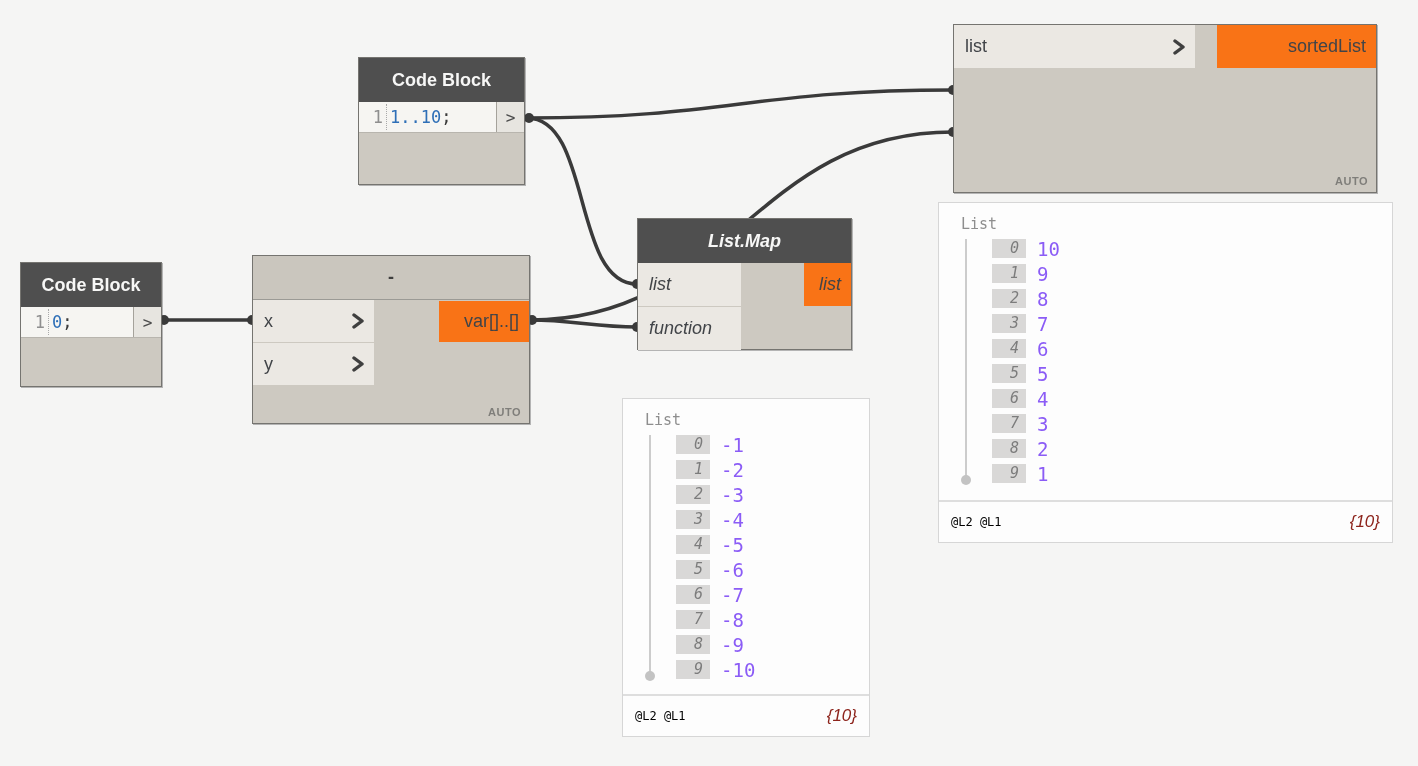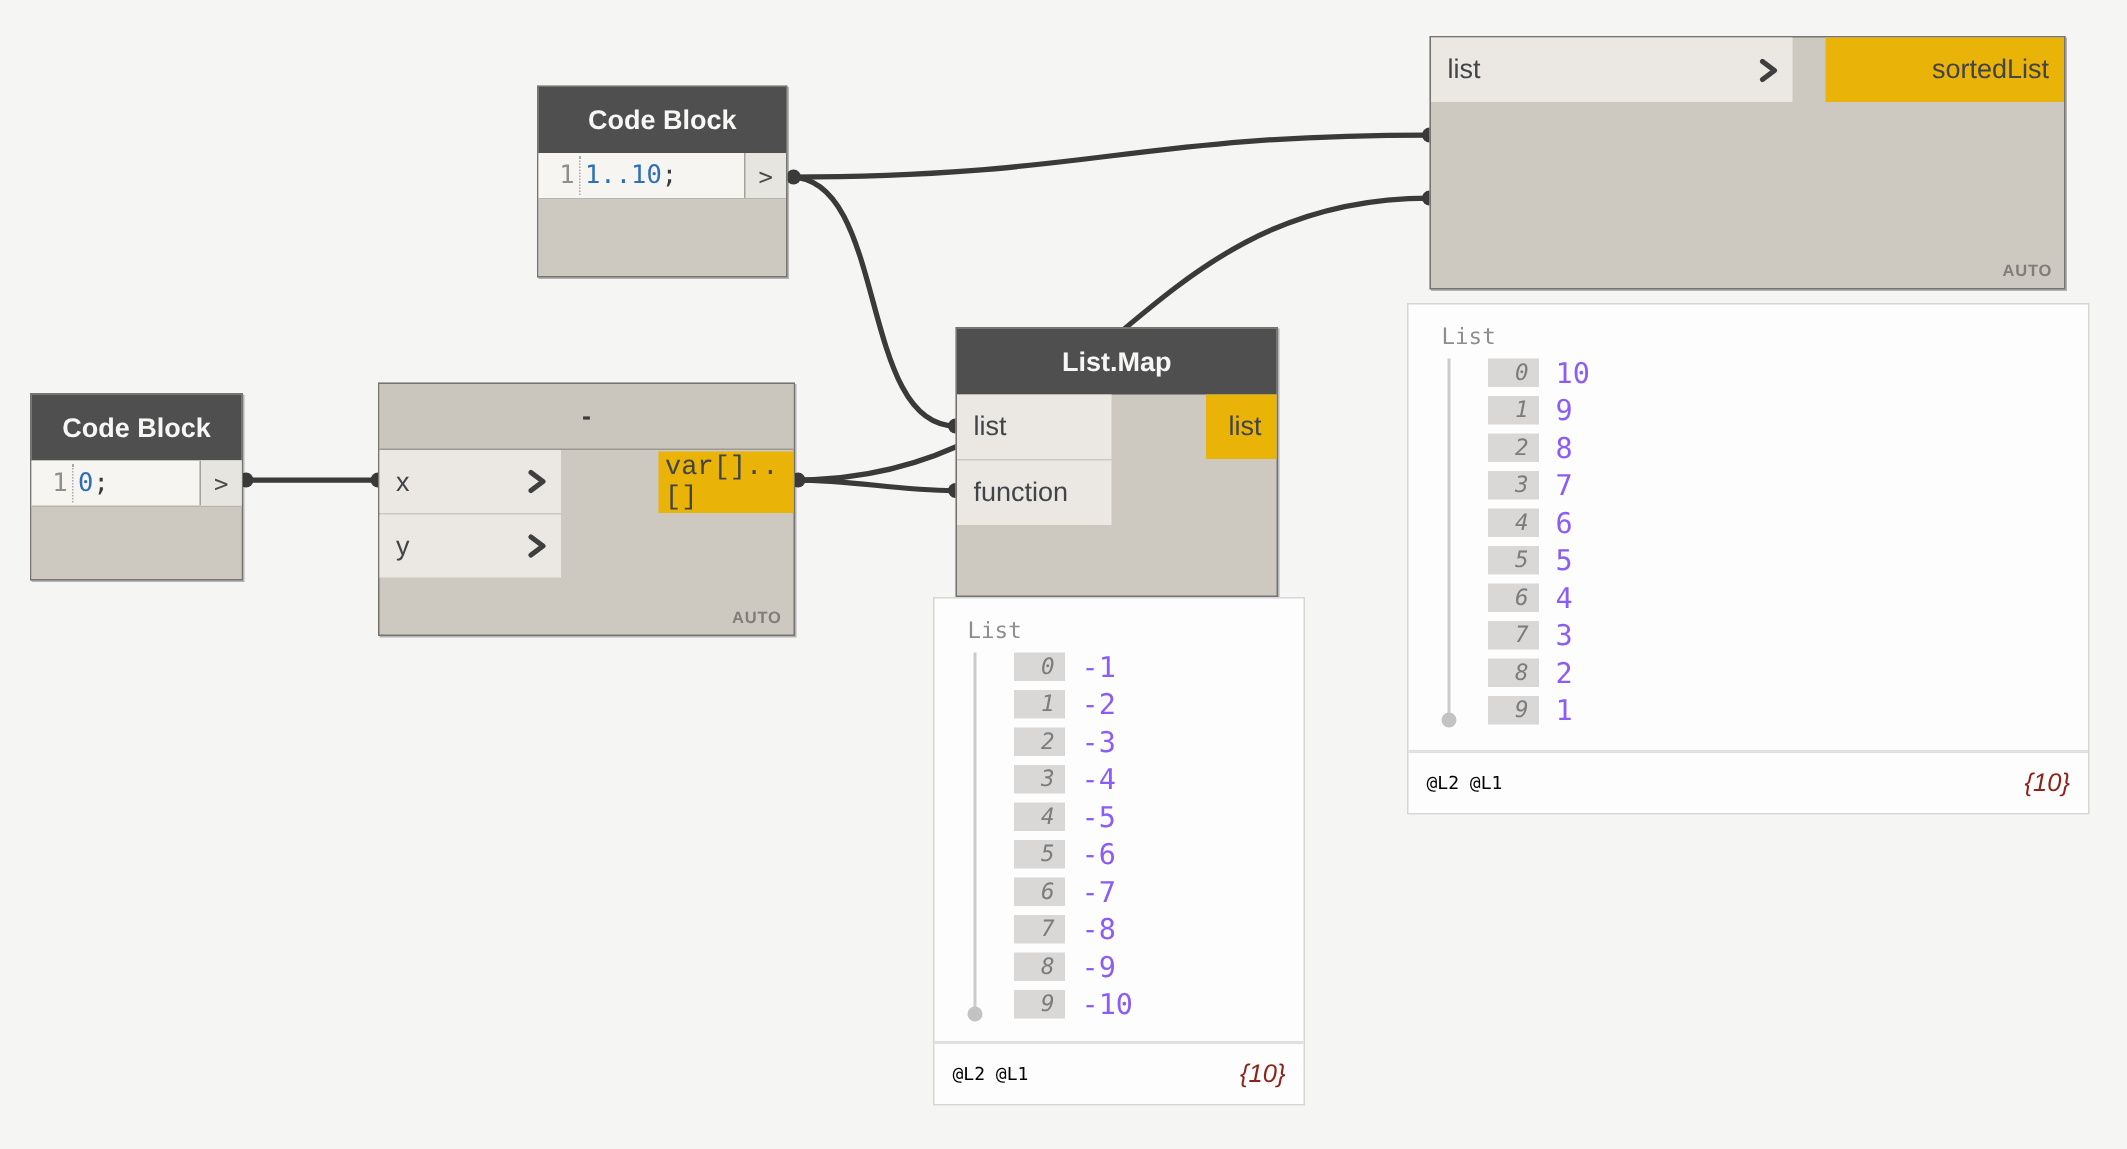--- a/index.html
+++ b/index.html
@@ -11,21 +11,21 @@
 
   
   .node { position:absolute; background:#cdc9c1; border:1px solid #757470;
           box-shadow:1px 1px 0 rgba(60,60,60,.35); display:flex; flex-direction:column; }
   .node-header { height:44px; flex:0 0 44px; background:#4f4f4f; color:#f7f7f6;
           font-weight:bold; font-size:18px; display:flex; align-items:center; justify-content:center; }
   .node-header.light { background:#cac6be; color:#3e3e3e; border-bottom:1px solid #9b9a95; }
   .port-area { position:relative; flex:1; }
   .in-port { position:absolute; left:0; background:#ebe8e3; display:flex; align-items:center;
           justify-content:space-between; padding:0 9px 0 11px; }
-  .out-port { position:absolute; right:0; background:#eab308; display:flex; align-items:center;
+  .out-port { position:absolute; right:0; background:#f97316; display:flex; align-items:center;
           justify-content:flex-end; padding:0 10px; }
   .port-label { font-size:18px; color:#414448; }
   .chev { flex:0 0 auto; margin-left:6px; }
   .lacing { position:absolute; right:8px; bottom:5px; font-size:11px; font-weight:bold;
           color:#7f7e7a; letter-spacing:.5px; }
 
   
   .cb-row { height:31px; flex:0 0 31px; background:#f6f5f2; display:flex; align-items:stretch;
           border-bottom:1px solid #b8b5ae; font-family:"DejaVu Sans Mono", monospace; font-size:17px; }
   .cb-ln { width:27px; text-align:right; color:#8f8f8f; padding-right:3px; align-self:center; }
@@ -98,21 +98,21 @@
             <path d="M3 2 L11 8 L3 14" stroke="#3f3f3f" stroke-width="3.4" fill="none" stroke-linecap="round" stroke-linejoin="round"></path>
           </svg>
       </div>
       <div class="out-port" style="top:0; height:43px; width:159px;">
         <span class="port-label">sortedList</span>
       </div>
       <div class="lacing">AUTO</div>
     </div>
   </div>
 
-  <div class="node" style="left:637px; top:218px; width:215px; height:180px;">
+  <div class="node" style="left:637px; top:218px; width:215px; height:132px;font-style:italic;">
     <div class="node-header">List.Map</div>
     <div class="port-area">
       <div class="in-port" style="top:0; height:43px; width:103px;">
         <span class="port-label">list</span>
       </div>
       <div class="in-port" style="top:44px; height:43px; width:103px;">
         <span class="port-label">function</span>
       </div>
       <div class="out-port" style="top:0; height:43px; width:47px;">
         <span class="port-label">list</span>
@@ -139,21 +139,21 @@
         <svg class="chev" width="14" height="16" viewBox="0 0 14 16">
             <path d="M3 2 L11 8 L3 14" stroke="#3f3f3f" stroke-width="3.4" fill="none" stroke-linecap="round" stroke-linejoin="round"></path>
           </svg>
       </div>
       <div class="in-port" style="top:43px; height:42px; width:121px;">
         <span class="port-label">y</span>
         <svg class="chev" width="14" height="16" viewBox="0 0 14 16">
             <path d="M3 2 L11 8 L3 14" stroke="#3f3f3f" stroke-width="3.4" fill="none" stroke-linecap="round" stroke-linejoin="round"></path>
           </svg>
       </div>
-      <div class="out-port" style="top:1px; height:41px; width:90px;font-family:Liberation Mono, monospace;">
+      <div class="out-port" style="top:1px; height:41px; width:90px;">
         <span class="port-label">var[]..[]</span>
       </div>
       <div class="lacing">AUTO</div>
     </div>
   </div>
 
   <div class="preview" style="left:622px; top:398px; width:248px; height:339px;">
     <div class="preview-list">
       <div class="preview-root">List</div>
       <div class="tree-line" style="height:240px; top:36px;"></div>

